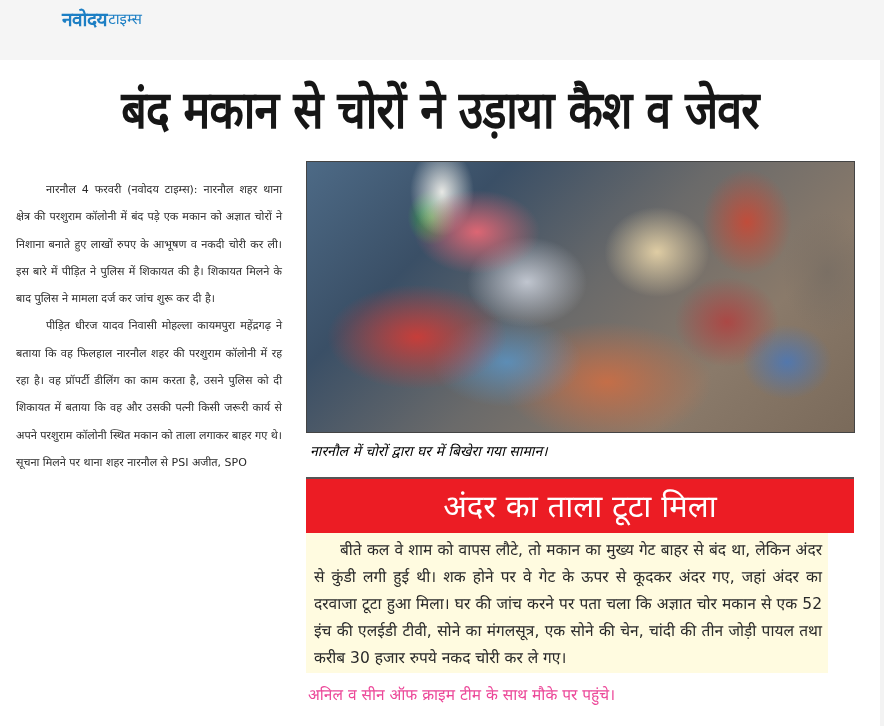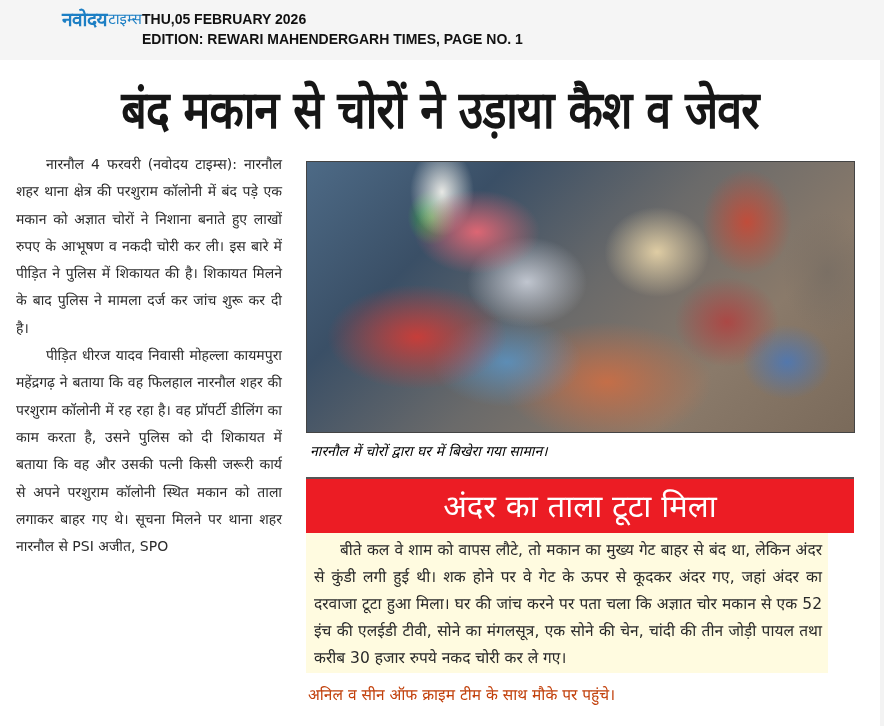--- a/index.html
+++ b/index.html
@@ -40,22 +40,22 @@
   .headline {
     position: absolute; left: 10px; top: 68px; width: 860px; height: 84px;
     font-family: "DejaVu Sans", sans-serif; font-weight: bold;
     font-size: 52px; line-height: 84px; color: #161616;
     text-align: center; letter-spacing: -1px;
     transform: scaleX(0.86); transform-origin: center;
     white-space: nowrap;
   }
 
   .col-left {
-    position: absolute; left: 16px; top: 151px; width: 266px;
-    font-family: "DejaVu Sans", sans-serif; font-size: 14px;
+    position: absolute; left: 16px; top: 176px; width: 266px;
+    font-family: "DejaVu Sans", sans-serif; font-size: 11px;
     line-height: 27.3px; color: #2a2a2a; text-align: justify;
   }
   .col-left p { text-indent: 30px; }
 
   .photo {
     position: absolute; left: 306px; top: 161px; width: 549px; height: 272px;
     border: 1.5px solid #444;
     overflow: hidden;
     background:
       radial-gradient(ellipse 90px 60px at 170px 70px, rgba(229,103,116,0.95), rgba(229,103,116,0) 70%),
@@ -95,34 +95,30 @@
     background: #fffbe0;
     padding: 4px 6px 0 8px;
     font-family: "DejaVu Sans", sans-serif; font-size: 15.5px;
     line-height: 27px; color: #2a2a2a; text-align: justify;
   }
   .box p { text-indent: 26px; }
 
   .tail-text {
     position: absolute; left: 308px; top: 682px; width: 546px;
     font-family: "DejaVu Sans", sans-serif; font-size: 15.5px;
-    line-height: 26px; color: #c2410c; white-space: nowrap;
+    line-height: 26px; color: #ec4899; white-space: nowrap;
   }
 </style>
 </head>
 <body>
 
 <div class="topbar">
   <div class="logo">
     <span class="logo-main">नवोदय</span>
     <span class="logo-sub">टाइम्स</span>
-  </div>
-  <div class="edition">
-    <div>THU,05 FEBRUARY 2026</div>
-    <div>EDITION: REWARI MAHENDERGARH TIMES, PAGE NO. 1</div>
   </div>
 </div>
 
 <div class="page"></div>
 <div class="right-edge"></div>
 
 <h1 class="headline">बंद मकान से चोरों ने उड़ाया कैश व जेवर</h1>
 
 <div class="col-left">
   <p>नारनौल 4 फरवरी (नवोदय टाइम्स): नारनौल शहर थाना क्षेत्र की परशुराम कॉलोनी में बंद पड़े एक मकान को अज्ञात चोरों ने निशाना बनाते हुए लाखों रुपए के आभूषण व नकदी चोरी कर ली। इस बारे में पीड़ित ने पुलिस में शिकायत की है। शिकायत मिलने के बाद पुलिस ने मामला दर्ज कर जांच शुरू कर दी है।</p>

